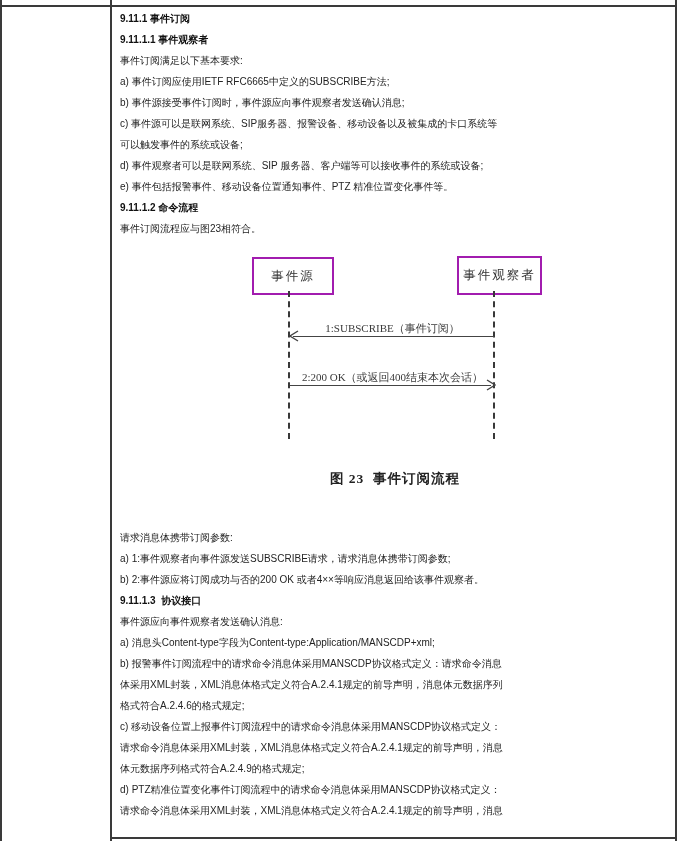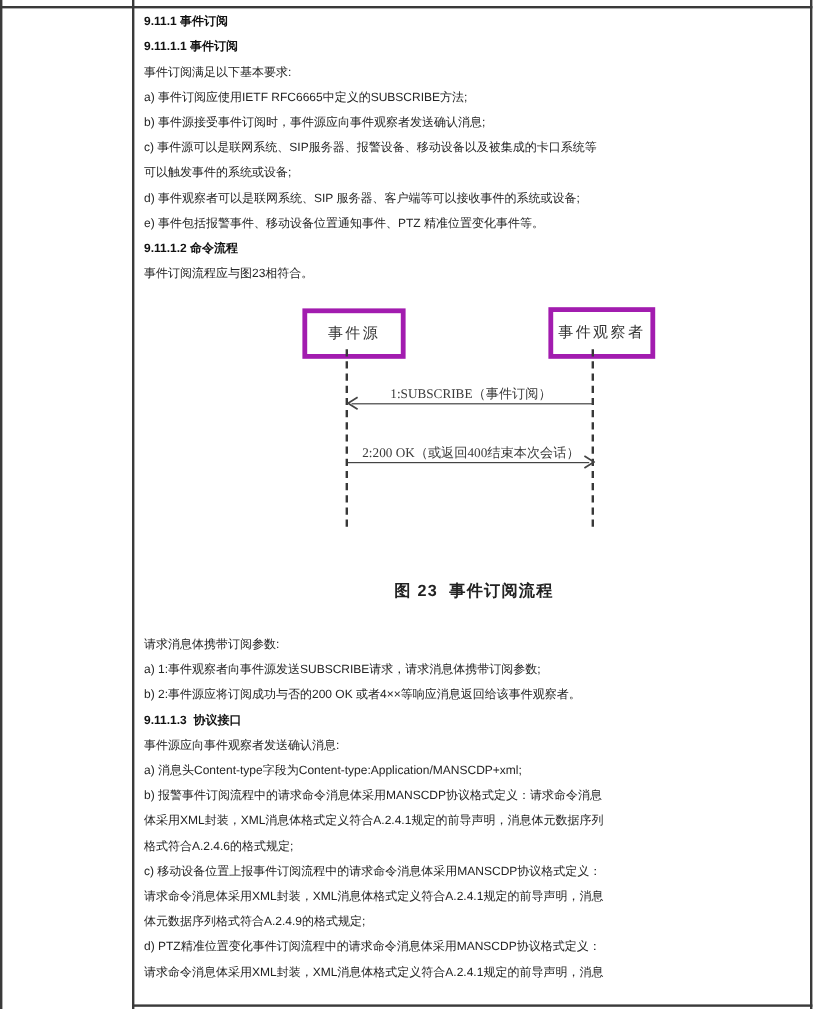--- a/index.html
+++ b/index.html
@@ -9,21 +9,21 @@
   }
   .vline{position:absolute;top:0;bottom:0;width:2px;background:#3a3a3a;}
   .hline{position:absolute;height:2px;background:#3a3a3a;}
   .tline{
     position:absolute;left:120px;height:21px;line-height:21px;
     font-size:10px;white-space:pre;color:#242424;
   }
   .tline.bold{font-weight:bold;color:#111;}
   
   .actor-box{
-    position:absolute;border:4px solid #a21caf;background:#fff;
+    position:absolute;border:2px solid #a21caf;background:#fff;
     display:flex;align-items:center;justify-content:center;
     font-family:"Liberation Serif", serif;font-size:12.5px;color:#333;
     letter-spacing:2px;
   }
   .lifeline{position:absolute;width:0;border-left:2px dashed #383838;}
   .msg-line{position:absolute;height:0;border-top:1.5px solid #444;}
   .msg-label{
     position:absolute;text-align:center;font-family:"Liberation Serif", serif;
     font-size:11px;color:#3a3a3a;white-space:pre;
   }
@@ -40,21 +40,21 @@
 <div class="vline" style="left:0;"></div>
 <div class="vline" style="left:110px;"></div>
 <div class="vline" style="left:675px;"></div>
 <div class="hline" style="left:0;top:5px;width:677px;"></div>
 <div class="hline" style="left:111px;top:837px;width:566px;"></div>
 
 <div style="position:absolute;left:2px;top:7px;width:108px;height:830px;"></div>
 
 <div id="lines-top">
     <div class="tline bold" style="top: 8px;">9.11.1 事件订阅</div>
-    <div class="tline bold" style="top: 29px;">9.11.1.1 事件订阅</div>
+    <div class="tline bold" style="top: 29px;">9.11.1.1 事件观察者</div>
     <div class="tline" style="top: 50px;">事件订阅满足以下基本要求:</div>
     <div class="tline" style="top: 71px;">a) 事件订阅应使用IETF RFC6665中定义的SUBSCRIBE方法;</div>
     <div class="tline" style="top: 92px;">b) 事件源接受事件订阅时，事件源应向事件观察者发送确认消息;</div>
     <div class="tline" style="top: 113px;">c) 事件源可以是联网系统、SIP服务器、报警设备、移动设备以及被集成的卡口系统等</div>
     <div class="tline" style="top: 134px;">可以触发事件的系统或设备;</div>
     <div class="tline" style="top: 155px;">d) 事件观察者可以是联网系统、SIP 服务器、客户端等可以接收事件的系统或设备;</div>
     <div class="tline" style="top: 176px;">e) 事件包括报警事件、移动设备位置通知事件、PTZ 精准位置变化事件等。</div>
     <div class="tline bold" style="top: 197px;">9.11.1.2 命令流程</div>
     <div class="tline" style="top: 218px;">事件订阅流程应与图23相符合。</div>
   </div>
@@ -92,14 +92,14 @@
   <svg class="arrowhead" style="left:289px;top:330px;" width="10" height="12">
     <polyline points="9,1 1,6 9,11" fill="none" stroke="#444" stroke-width="1.4"></polyline>
   </svg>
 
   <div class="msg-label" style="left:291px;top:370px;width:203px;">2:200 OK（或返回400结束本次会话）</div>
   <div class="msg-line" style="left:290px;top:385px;width:201px;"></div>
   <svg class="arrowhead" style="left:486px;top:379px;" width="10" height="12">
     <polyline points="1,1 9,6 1,11" fill="none" stroke="#444" stroke-width="1.4"></polyline>
   </svg>
 
-  <div class="fig-caption" style="top:484px;">图 23  事件订阅流程</div>
+  <div class="fig-caption" style="top:470px;font-family:Liberation Serif, serif;">图 23  事件订阅流程</div>
 </div>
 
 </body></html>

